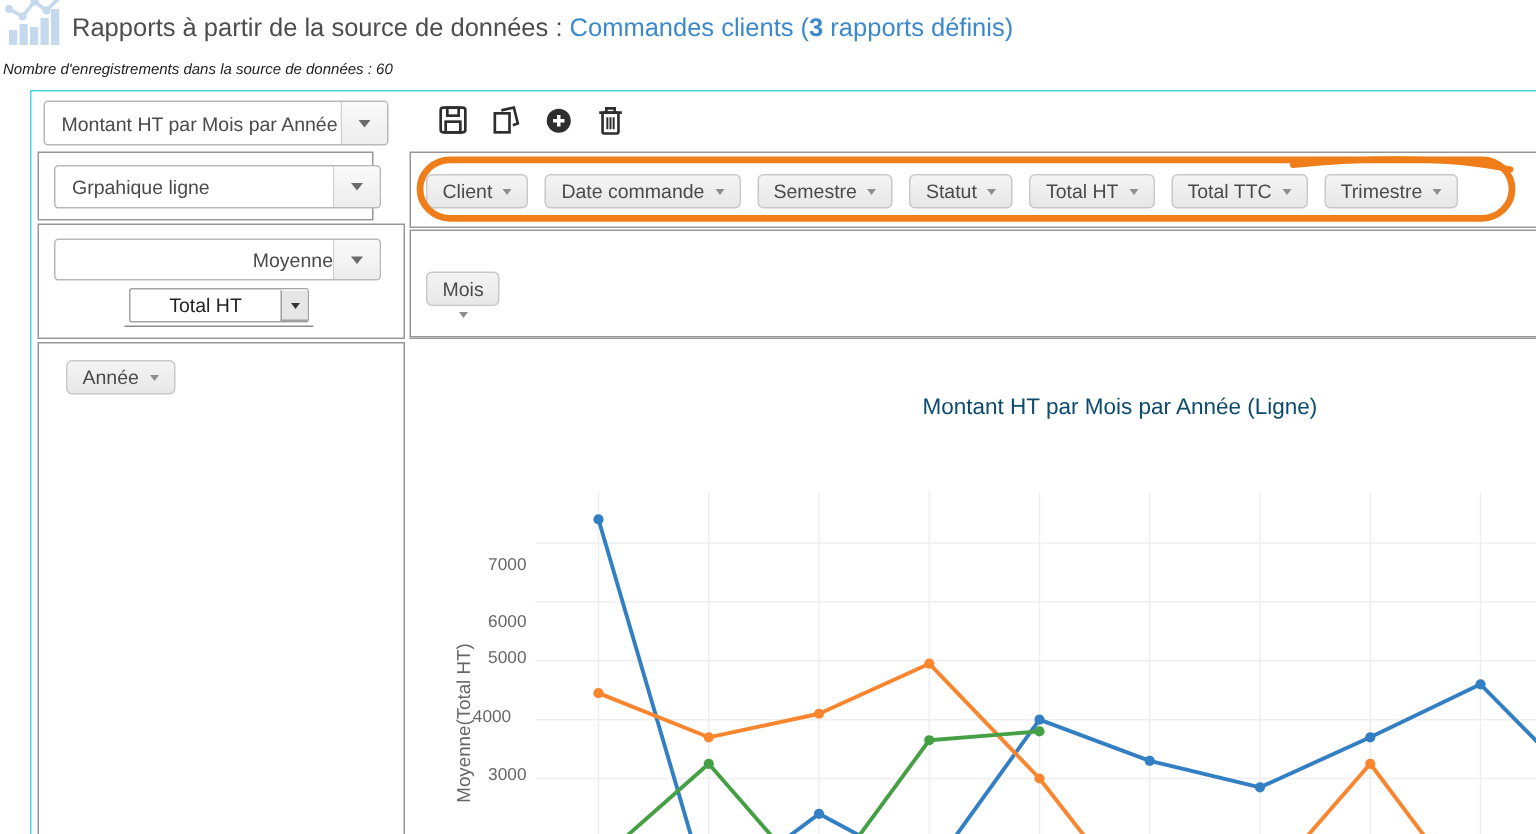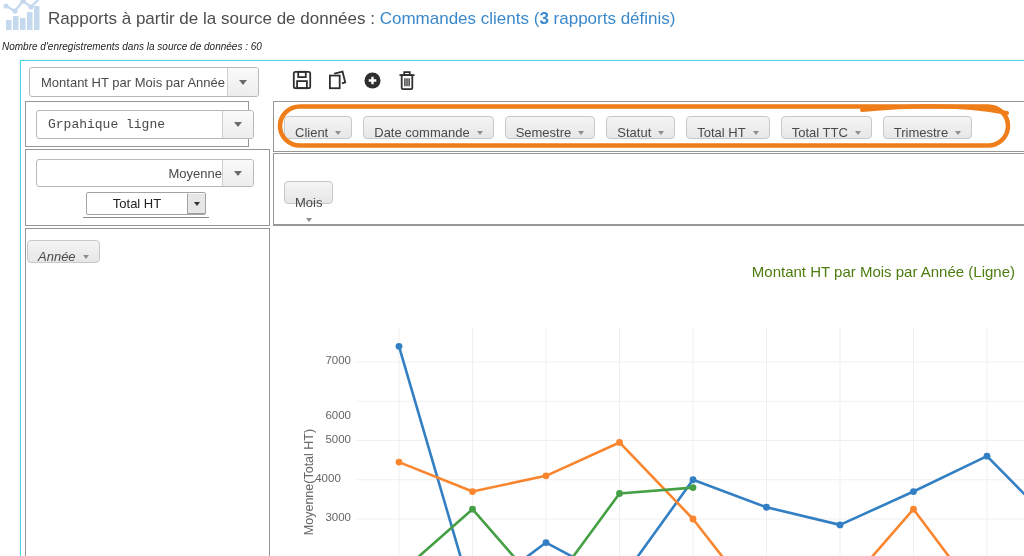--- a/index.html
+++ b/index.html
@@ -23,52 +23,52 @@
   .selectmenu .txt { flex:1; padding-left:11px; white-space:nowrap; overflow:hidden; }
   .selectmenu .arrowbox { width:31px; align-self:stretch; border-left:1px solid #cfcfcf; background:linear-gradient(#fafafa,#ededed); border-radius:0 3px 3px 0; display:flex; align-items:center; justify-content:center; }
   .tri-down { width:0; height:0; border-left:4px solid transparent; border-right:4px solid transparent; border-top:5px solid #6b6b6b; }
   #report-select { left:8px; top:6px; width:230px; height:30px; }
   #toolbar-buttons { left:270px; top:7px; display:flex; gap:13px; }
   .icon-btn { width:22px; height:24px; background:none; border:none; padding:0; cursor:pointer; display:flex; align-items:center; justify-content:center; }
   .icon-btn svg { display:block; }
 
   
   .gbox { position:absolute; border:1px solid #979797; background:#fff; }
-  #box-charttype { left:4px; top:40px; width:224px; height:46px;font-family:Liberation Mono, monospace; }
+  #box-charttype { left:4px; top:40px; width:224px; height:46px; }
   #box-measure   { left:4px; top:88px; width:245px; height:77px; }
   #box-rows      { left:4px; top:167px; width:245px; height:420px; }
   #box-fields    { left:252px; top:40px; width:799px; height:51px; }
   #box-cols      { left:252px; top:92px; width:799px; height:72px; }
   #box-chart     { left:252px; top:164px; width:799px; height:420px; border-left:none; border-bottom:none; border-right:none; }
 
   #charttype-select { left:10px; top:8px; width:218px; height:29px; }
   #agg-select { left:10px; top:9px; width:218px; height:28px;text-align:right; }
 
   
   .native-select { display:flex; align-items:stretch; background:#fff; border:1px solid #a3a3a3; border-radius:2px; font-size:13px; color:#222; cursor:pointer; }
   .native-select .txt { flex:1; display:flex; align-items:center; justify-content:center; }
   .native-select .btn { width:18px; background:#e6e6e6; border-left:1px solid #a3a3a3; border-top:1px solid #f6f6f6; border-bottom:1px solid #9e9e9e; display:flex; align-items:center; justify-content:center; }
   .native-select .btn .tri { border-left:3.5px solid transparent; border-right:3.5px solid transparent; border-top:4.5px solid #333; }
   #measure-select { left:60px; top:42px; width:120px; height:23px; }
   #measure-underline { left:57px; top:67px; width:126px; border-bottom:1px solid #8d8d8d; }
 
   
-  .pill { display:inline-flex; align-items:center; gap:7px; padding:13px 10px 4px 10px; height:23px;
+  .pill { display:inline-flex; align-items:center; gap:7px; padding:3px 10px 4px 10px; height:23px;
     background:linear-gradient(#f4f4f4,#e7e7e7); border:1px solid #c8c8c8; border-radius:4px;
     font-size:13px; color:#4a4a4a; cursor:pointer; white-space:nowrap; }
   .pill .ptri { width:0; height:0; border-left:3.5px solid transparent; border-right:3.5px solid transparent; border-top:4.5px solid #8e8e8e; margin-top:1px; }
   #fields-row { left:10px; top:14px; display:flex; gap:11px; }
   #cols-pill { left:10px; top:27px;flex-direction:column; }
-  #rows-pill { left:1px; top:11px;font-style:italic; }
+  #rows-pill { left:18px; top:11px; }
 
   
   #annotation-svg { left:272px; top:98px; pointer-events:none; z-index:5; }
 
   
-  #chart-title { left:342px; top:37px; width:400px; text-align:right; font-size:15px; color:#4d7c0f; white-space:nowrap; }
+  #chart-title { left:342px; top:37px; width:400px; text-align:left; font-size:15px; color:#0c4a6e; white-space:nowrap; }
   #chart-ylabel { left:36px; top:256px; transform:translate(-50%,-50%) rotate(-90deg); font-size:12.5px; color:#666; white-space:nowrap; }
   .ytick { position:absolute; left:32px; width:46px; text-align:right; font-size:11.5px; color:#666; }
   #chart-svg { position:absolute; left:0; top:0; overflow:hidden; }
 </style>
 </head>
 <body>
 
 <div id="page-root">
 
   <svg id="header-icon" class="abs" width="44" height="46" viewBox="0 0 44 46">
@@ -250,21 +250,21 @@
           <circle cx="618.5" cy="491.4875" r="3.4" fill="#45a045"></circle>
           <circle cx="692" cy="485.6" r="3.4" fill="#45a045"></circle>
         </svg>
       <div id="chart-title" class="abs">Montant HT par Mois par Année (Ligne)</div>
       <div id="chart-ylabel" class="abs">Moyenne(Total HT)</div>
       <div id="ytick-labels">
           <div class="ytick" style="top: 285px;">3000</div>
           <div class="ytick" style="top: 245.75px; text-align: center;">4000</div>
           <div class="ytick" style="top: 206.5px;">5000</div>
           <div class="ytick" style="top: 167.25px; margin-top: 16px;">6000</div>
-          <div class="ytick" style="top: 128px; text-align: right;">7000</div>
+          <div class="ytick" style="top: 145px; text-align: right;">7000</div>
         </div>
     </div>
   </div>
 
   <svg id="annotation-svg" class="abs" width="752" height="58" viewBox="272 98 752 58">
     <rect x="280" y="106.5" width="728" height="39" rx="20" fill="none" stroke="#ee7d1a" stroke-width="4.5" stroke-linecap="round"></rect>
     <path d="M 862 110 Q 950 101 1007 113" fill="none" stroke="#ee7d1a" stroke-width="4" stroke-linecap="round"></path>
   </svg>
 
 </div>

